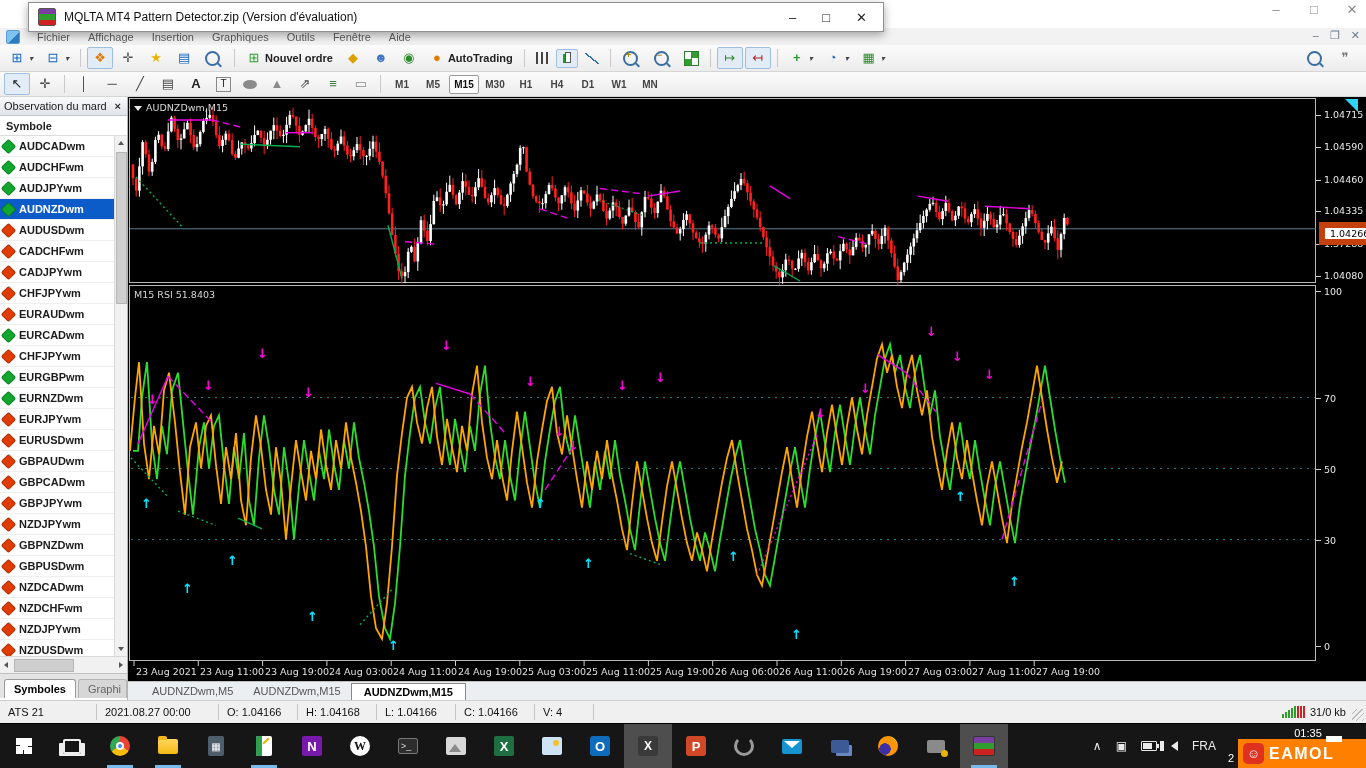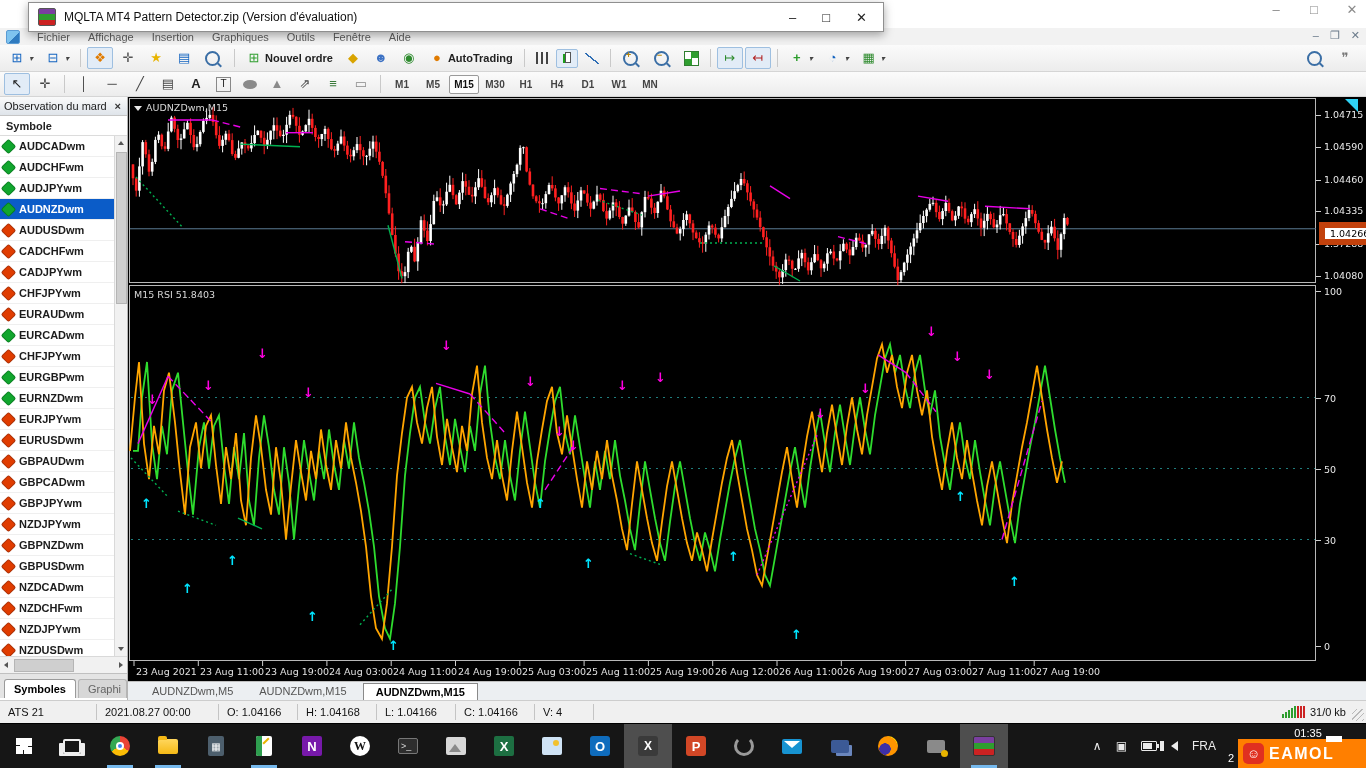--- a/index.html
+++ b/index.html
@@ -1137,32 +1137,32 @@
     <div id="timelabels">
         <span class="tlabel" style="left:8px">23 Aug 2021</span>
         <span class="tlabel" style="left:72px">23 Aug 11:00</span>
         <span class="tlabel" style="left:137px">23 Aug 19:00</span>
         <span class="tlabel" style="left:201px">24 Aug 03:00</span>
         <span class="tlabel" style="left:265px">24 Aug 11:00</span>
         <span class="tlabel" style="left:330px">24 Aug 19:00</span>
         <span class="tlabel" style="left:394px">25 Aug 03:00</span>
         <span class="tlabel" style="left:458px">25 Aug 11:00</span>
         <span class="tlabel" style="left:522px">25 Aug 19:00</span>
-        <span class="tlabel" style="left:587px">26 Aug 12:00</span>
+        <span class="tlabel" style="left:587px">26 Aug 06:00</span>
         <span class="tlabel" style="left:651px">26 Aug 11:00</span>
         <span class="tlabel" style="left:715px">26 Aug 19:00</span>
         <span class="tlabel" style="left:780px">27 Aug 03:00</span>
         <span class="tlabel" style="left:844px">27 Aug 11:00</span>
         <span class="tlabel" style="left:908px">27 Aug 19:00</span>
       </div>
     <div class="corner-tri"></div>
   </div>
 
   <div class="abs chart-tabs">
-    <span style="display:flex;align-items:center;gap:6px">
+    <span style="display:flex;align-items:center;">
 
     <span class="ctab">AUDNZDwm,M5</span>
         <span class="ctab">AUDNZDwm,M15</span>
         <span class="ctab act">AUDNZDwm,M15</span>
       </span>
   </div>
 
   <div class="abs statusbar">
     <span class="st" style="flex:0 0 80px">ATS 21</span>
     <span class="st" style="flex:0 0 105px">2021.08.27 00:00</span>

